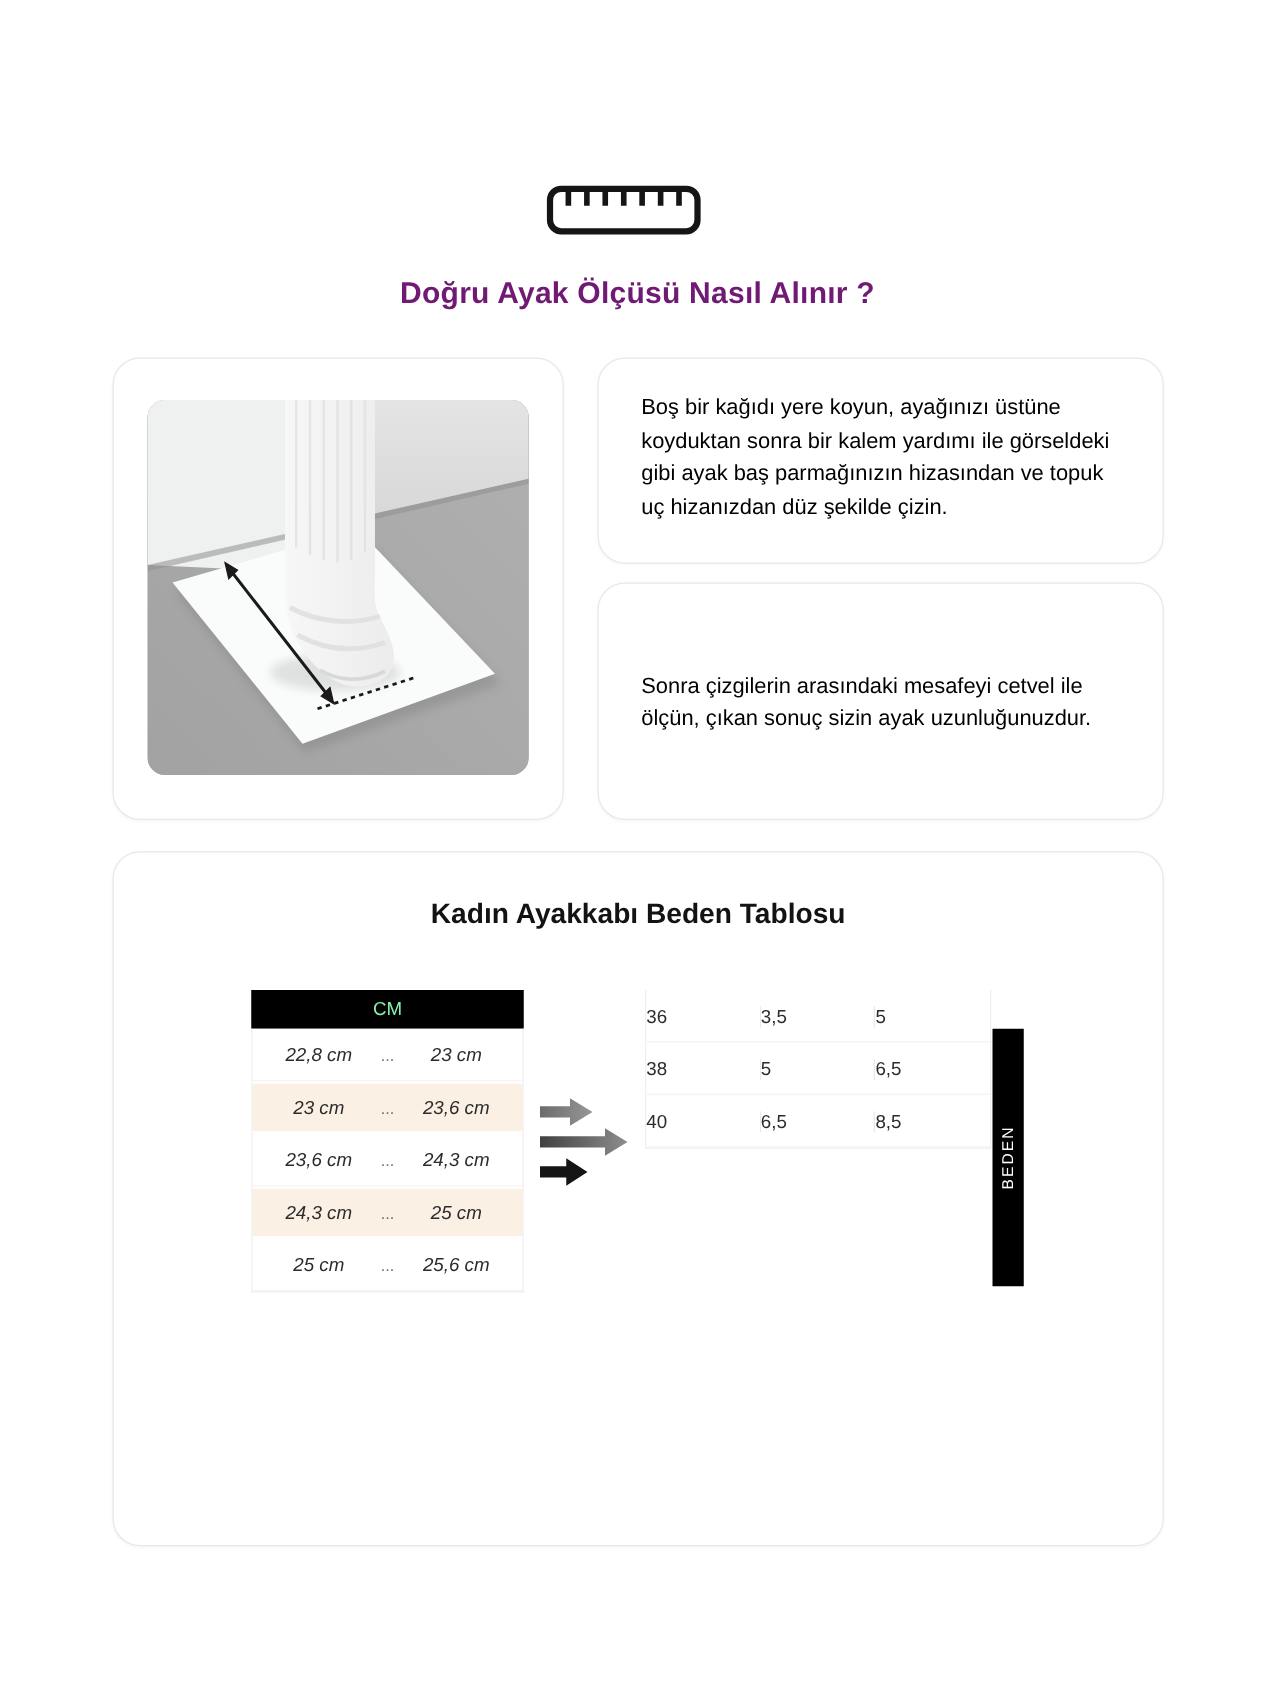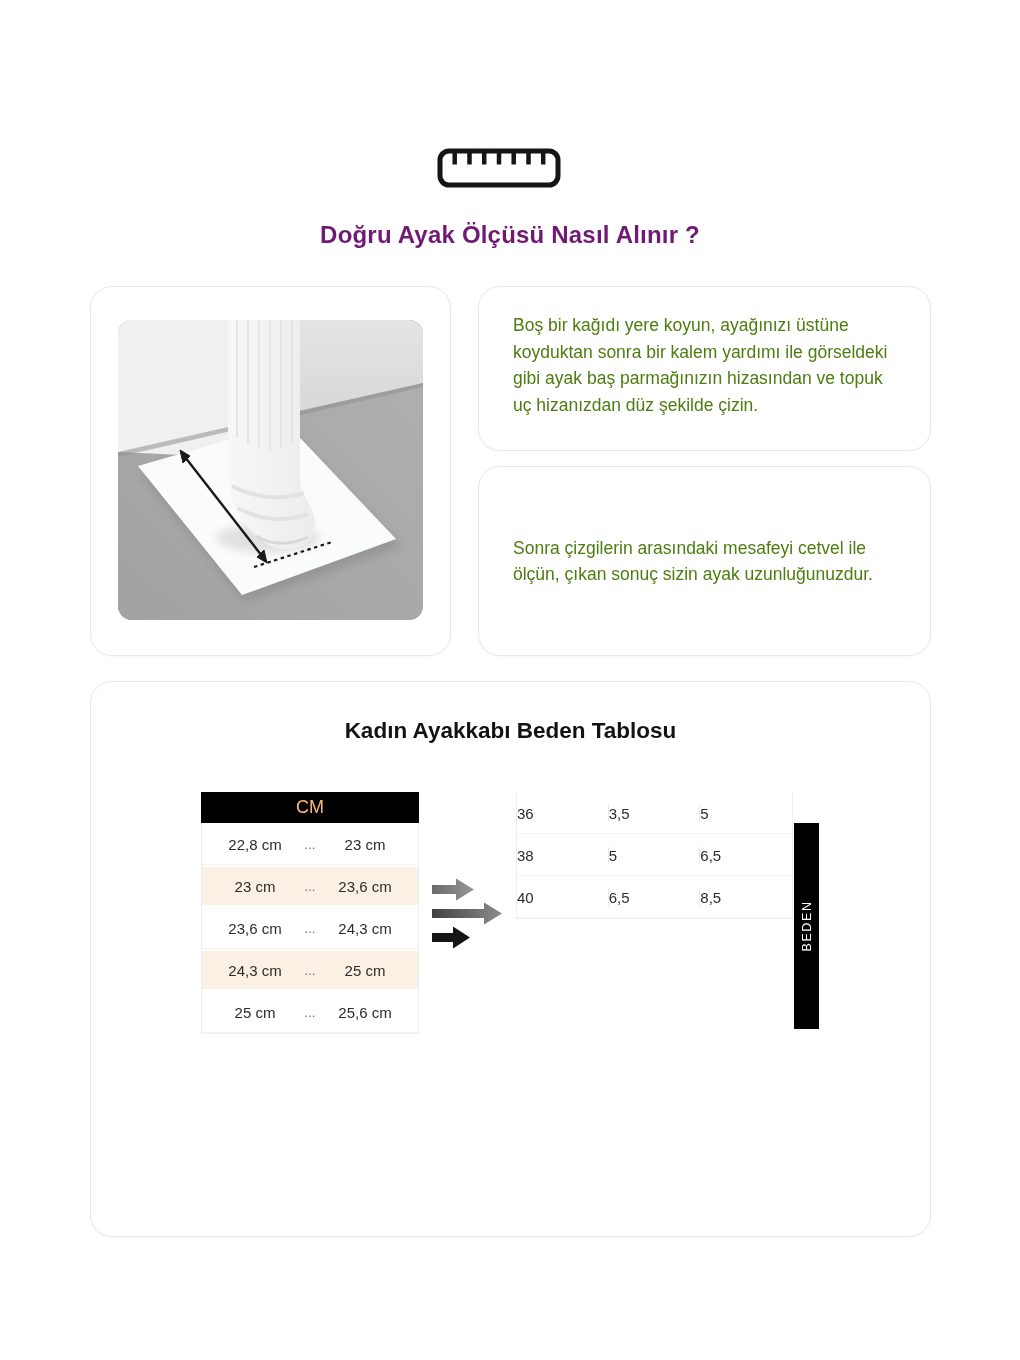--- a/index.html
+++ b/index.html
@@ -52,65 +52,65 @@
     background: #a9a9a9;
   }
   .info-card-1 { left: 478px; top: 286px; width: 453px; height: 165px; border-radius: 22px; }
   .info-card-2 { left: 478px; top: 466px; width: 453px; height: 190px; border-radius: 22px;
                  display: flex; align-items: center; }
   .info-text {
     margin: 0;
     padding: 25px 34px 0 34px;
     font-size: 17.5px;
     line-height: 26.5px;
-    color: #4d7c0f;
+    color: #000000;
   }
   .info-card-2 .info-text { padding-top: 0; }
 
   
   .table-card { left: 90px; top: 681px; width: 841px; height: 556px; }
   .table-title {
     margin: 36px 0 0 0;
     text-align: center;
     font-size: 22.5px;
     font-weight: bold;
     color: #131313;
   }
 
   .sizing-table { position: absolute; top: 110px; }
   .cm-table   { left: 110px; width: 218px; }
   .conv-table { left: 425px; width: 277px; }
 
   .t-header {
     height: 31px;
     background: #000000;
-    color: #fdba74;
+    color: #86efac;
     display: flex;
     align-items: center;
-    font-size: 18px;
+    font-size: 15px;
   }
   .cm-table .t-header { justify-content: center; }
   .t-header .h-cell { flex: 1; text-align: center; }
 
   .t-body { border: 1px solid #efefef; border-top: none; background: #ffffff; }
   .t-row {
     height: 42px;
     display: flex;
     align-items: center;
     font-size: 15px;
     color: #2c2c2c;
   }
   .t-row.even { box-shadow: inset 0 -1px 0 #f4f4f4; }
   .t-row.odd  {
     background: #fbf0e4;
     border-top: 2px solid #ffffff;
     border-bottom: 2px solid #ffffff;
   }
   .cm-row { justify-content: space-between; padding: 0 14px; }
-  .cm-row .val { width: 78px; text-align: center; }
+  .cm-row .val { width: 78px; text-align: center; font-style: italic; }
   .cm-row .sep { color: #6e6e6e; font-size: 13px; width: 22px; text-align: center; }
   .conv-table .c-cell { flex: 1; text-align: left; }
   .conv-table .c-cell:not(:last-child) { box-shadow: inset -1px 0 0 #e9e9e9; }
 
   .beden-strip {
     position: absolute;
     left: 703px; top: 141px;
     width: 25px; height: 206px;
     background: #000000;
     display: flex;

